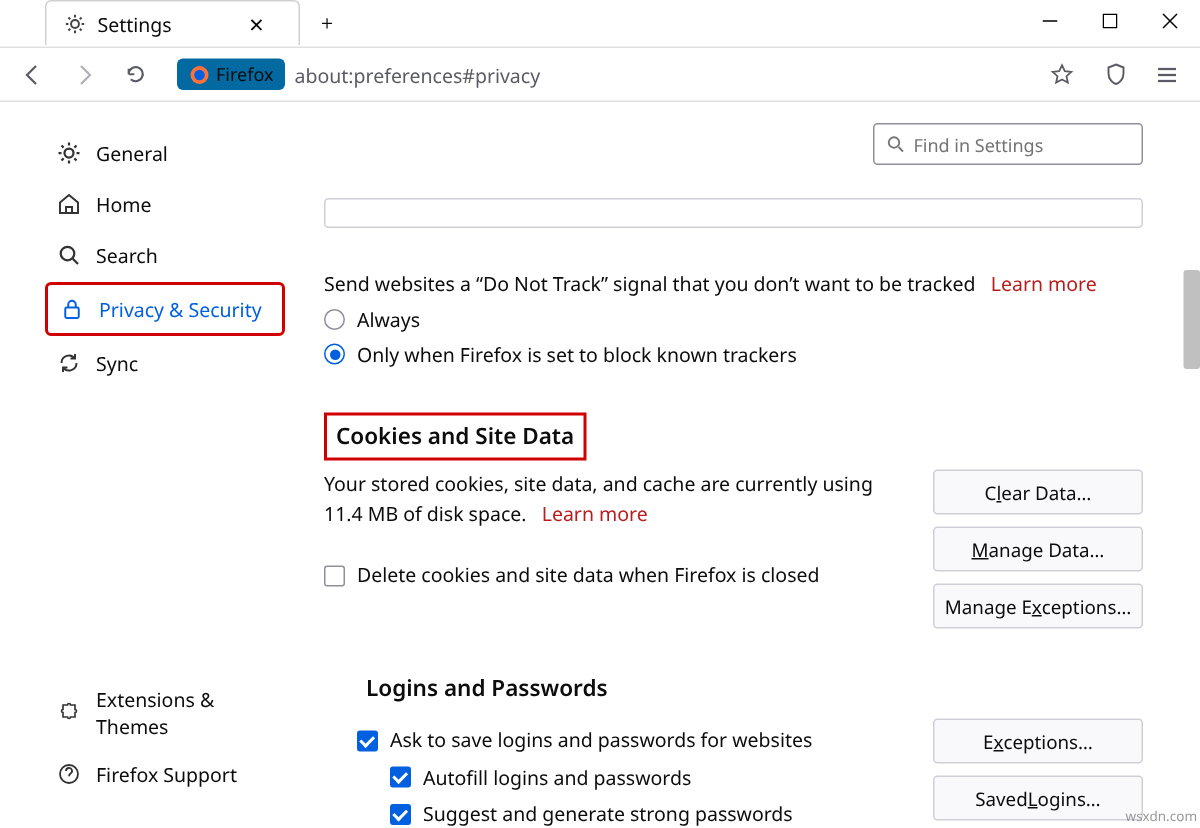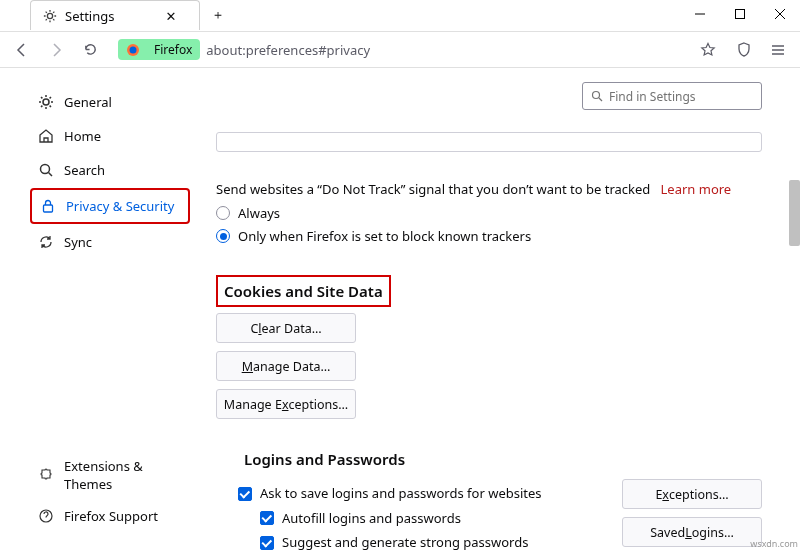--- a/index.html
+++ b/index.html
@@ -9,21 +9,21 @@
 .tab { display: flex; align-items: center; height: 30px; padding: 0 20px 0 12px; border: 1px solid #d0d0d0; border-bottom: none; border-radius: 4px 4px 0 0; margin-left: 30px; min-width: 170px; background: #fff; gap: 8px; }
 .tab-icon { width: 14px; height: 14px; }
 .tab-close { margin-left: auto; cursor: pointer; width: 16px; text-align: center; }
 .newtab { width: 28px; height: 28px; display: flex; align-items: center; justify-content: center; cursor: pointer; margin-left: 4px; }
 .winctrls { margin-left: auto; display: flex; }
 .winctrl { width: 40px; height: 28px; display: flex; align-items: center; justify-content: center; cursor: pointer; }
 
 .toolbar { height: 36px; display: flex; align-items: center; padding: 0 8px; gap: 6px; border-bottom: 1px solid #e0e0e0; }
 .tbtn { width: 28px; height: 28px; display: flex; align-items: center; justify-content: center; cursor: pointer; color: #5b5b66; }
 .urlbar { flex: 1; display: flex; align-items: center; height: 28px; margin: 0 8px; gap: 6px; }
-.urlpill { display: flex; align-items: center; gap: 14px; background: #86efac; padding: 2px 8px; border-radius: 4px; font-size: 12px; }
+.urlpill { display: flex; align-items: center; gap: 4px; background: #0369a1; padding: 2px 8px; border-radius: 4px; font-size: 12px; }
 .urltext { color: #5b5b66; font-size: 13px; }
 .star { margin-left: auto; }
 
 .content { display: flex; height: calc(552px - 68px); position: relative; }
 .sidebar { width: 200px; padding: 18px 10px 10px 30px; display: flex; flex-direction: column; gap: 2px; }
 .sitem { display: flex; align-items: center; gap: 10px; padding: 7px 8px; border-radius: 4px; cursor: pointer; font-size: 13px; }
 .sitem.active { color: #0060df; }
 .sitem-icon { width: 16px; height: 16px; flex-shrink: 0; }
 .sidebar-bottom { margin-top: auto; padding-bottom: 10px; }
 .redbox { border: 2px solid #d10000; }
@@ -231,20 +231,28 @@
       <span>Always</span>
     </div>
     <div class="radio-row">
       <span class="radio sel"></span>
       <span>Only when Firefox is set to block known trackers</span>
     </div>
 
     <div class="section" style="margin-top:30px">
       <span class="section-title redbox">Cookies and Site Data</span>
       <div class="row">
+        <div class="text">
+          <span>Your stored cookies, site data, and cache are currently using 11.4 MB of disk space.</span>
+          &nbsp;&nbsp;<span class="link">Learn more</span>
+          <div class="check-row" style="margin-top:22px">
+            <span class="check"></span>
+            <span>Delete cookies and site data when Firefox is closed</span>
+          </div>
+        </div>
         <div class="btncol">
           <div class="btn redbox">
               <span>C</span>
               <span class="ul">l</span>
               <span>ear Data…</span>
             </div>
           <div class="btn">
               <span class="ul">M</span>
               <span>anage Data…</span>
             </div>

